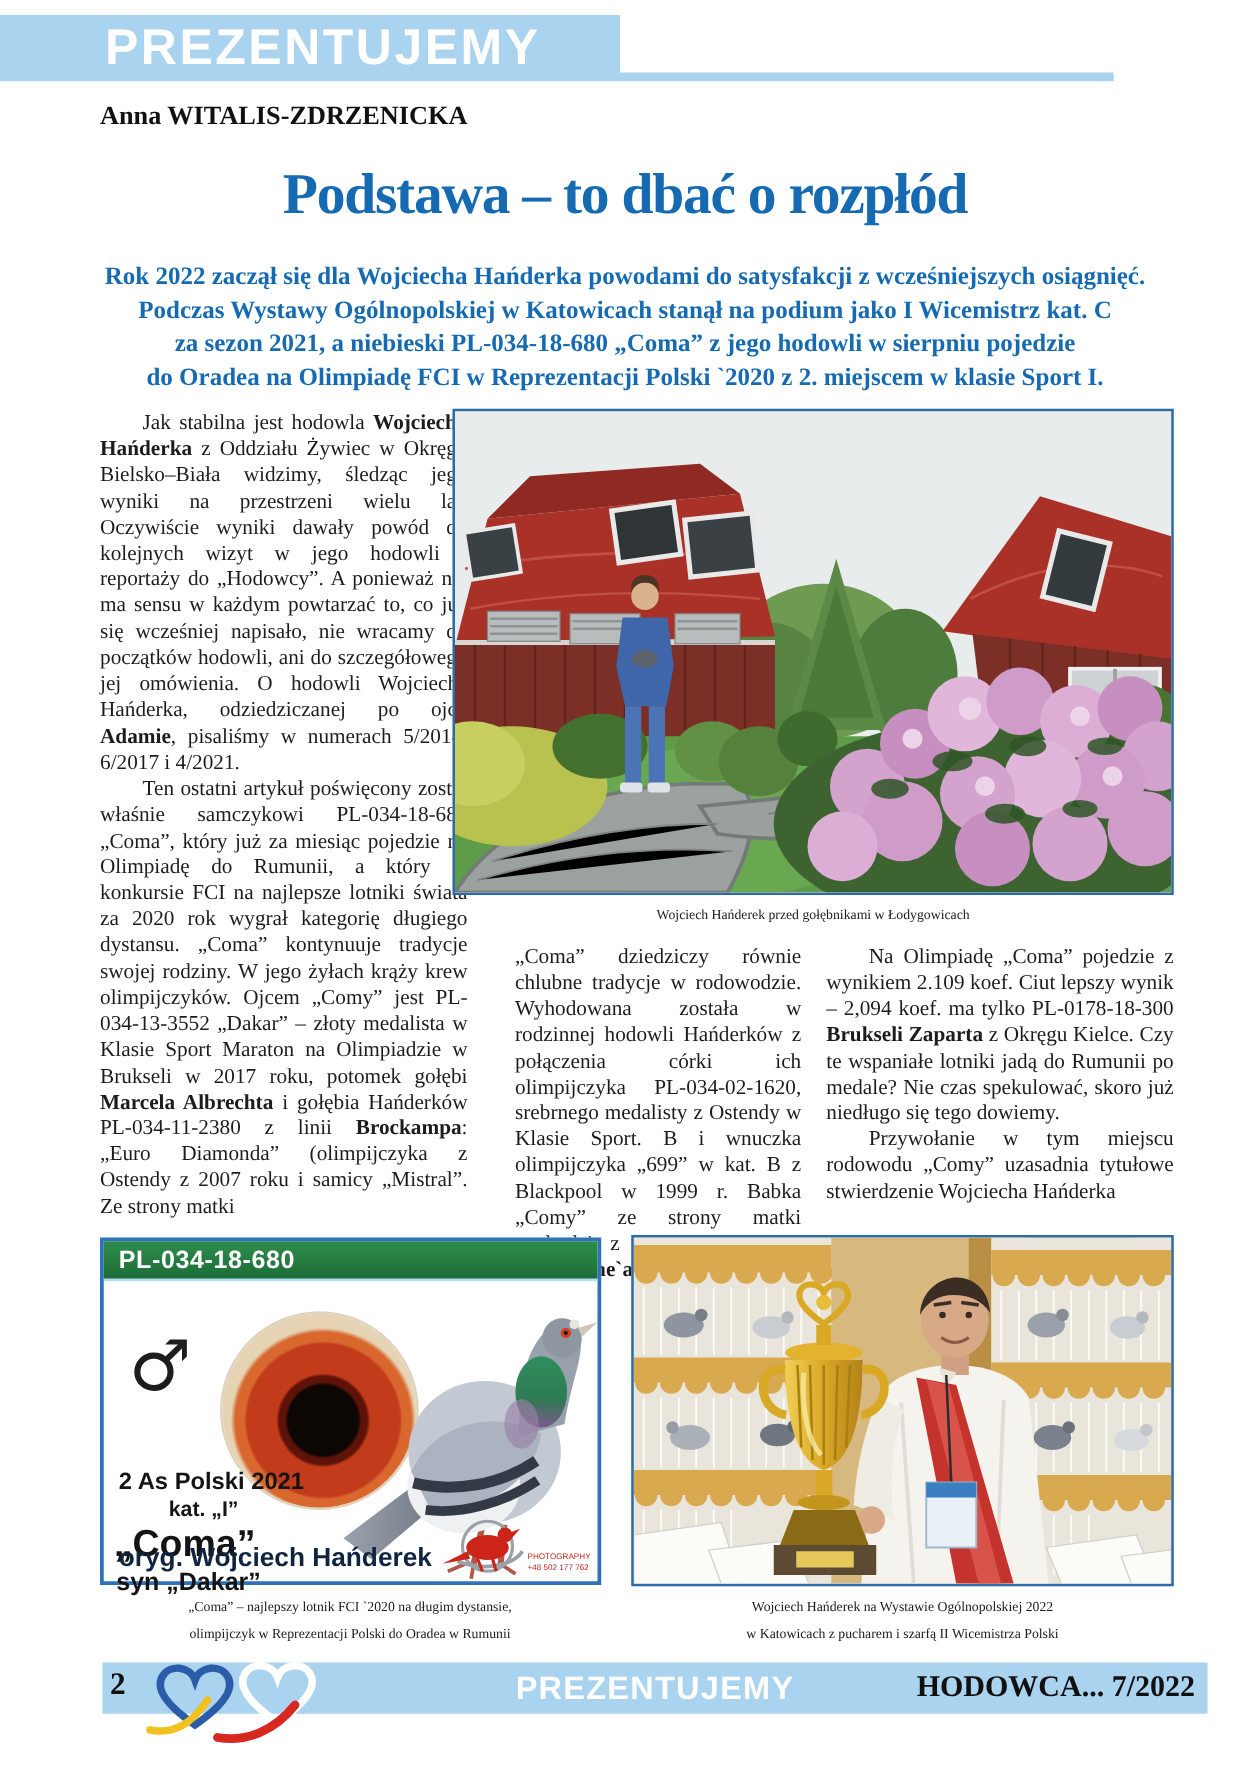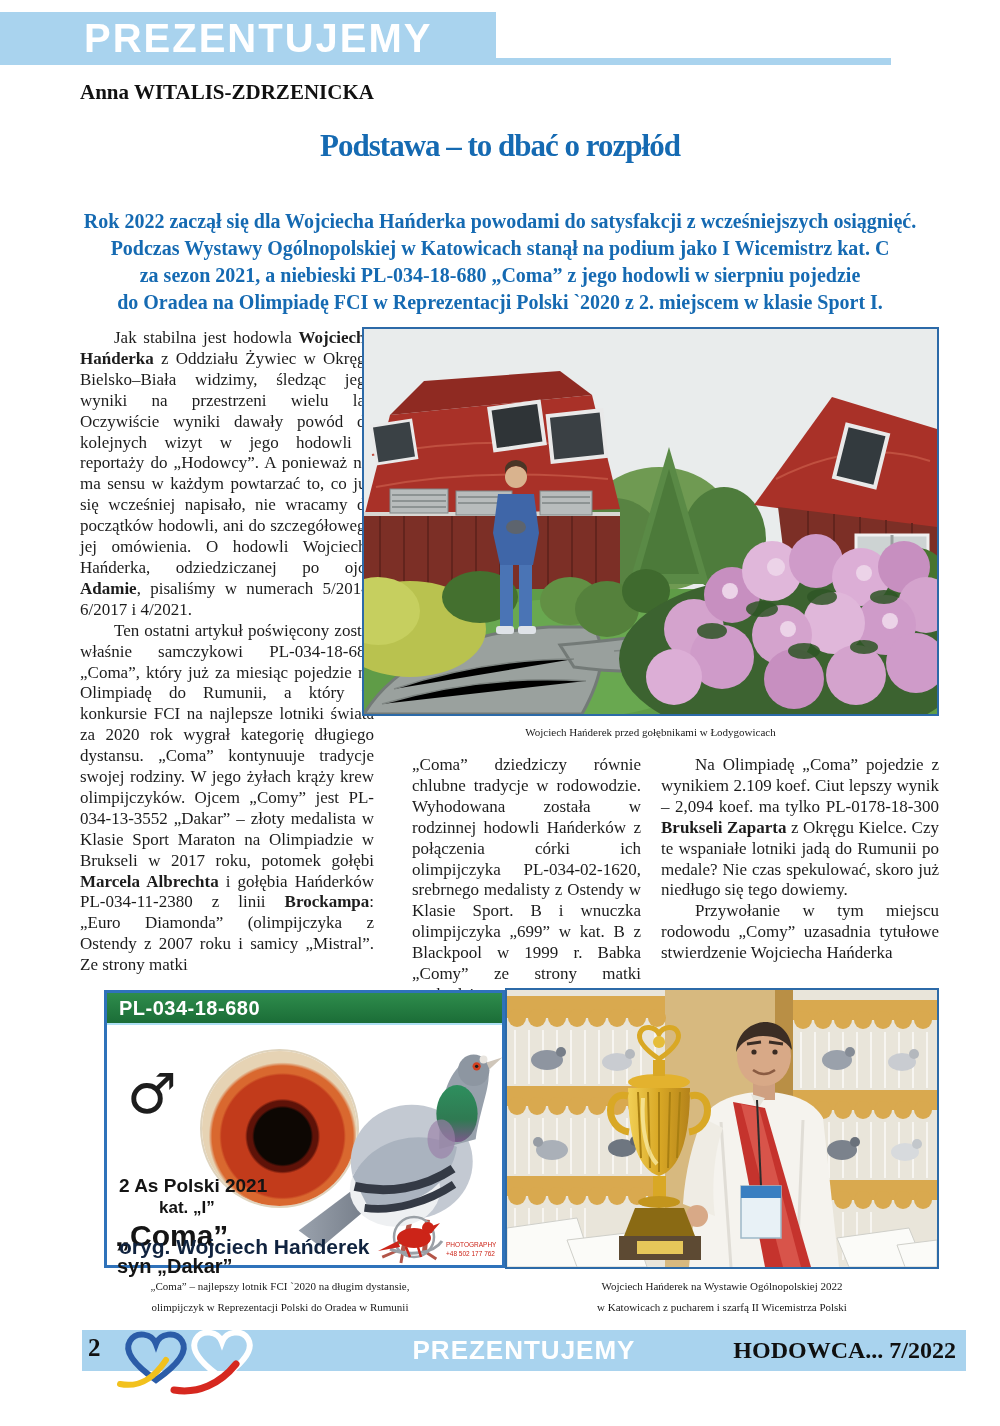--- a/index.html
+++ b/index.html
@@ -14,21 +14,21 @@
   .header-bar{left:0;top:12px;width:496px;height:53px;background:#a9d3ee;}
   .header-bar .lbl{
     font-family:"Liberation Sans",sans-serif;font-weight:bold;color:#ffffff;
     font-size:40px;line-height:53px;padding-left:84px;letter-spacing:2px;
   }
   .header-strip{left:496px;top:58px;width:395px;height:7px;background:#a9d3ee;}
   .author{left:80px;top:80px;font-size:21px;font-weight:bold;color:#111;}
 
   .page-title{
     left:0;top:128px;width:1000px;text-align:center;
-    font-size:31px;font-weight:bold;color:#156ab2;letter-spacing:-1px;
+    font-size:46px;font-weight:bold;color:#156ab2;letter-spacing:-1px;
   }
   .lead{
     left:60px;top:208px;width:880px;text-align:center;
     font-size:20px;line-height:27px;font-weight:bold;color:#156ab2;
   }
 
   
   .col{text-align:justify;font-size:17px;line-height:20.9px;color:#1c1c1c;}
   .col .par{margin:0;text-indent:34px;}
   .col .par.noindent{text-indent:0;margin-left:48px;}
@@ -41,21 +41,21 @@
   .photo-loft{left:362px;top:327px;width:577px;height:389px;}
   .photo-trophy{left:505px;top:988px;width:434px;height:281px;}
   .caption{text-align:center;font-size:11px;line-height:21px;color:#1a1a1a;}
   .caption-loft{left:362px;top:722px;width:577px;}
   .caption-card{left:70px;top:1276px;width:420px;}
   .caption-trophy{left:505px;top:1276px;width:434px;}
 
   
   .card{
     left:80px;top:990px;width:401px;height:278px;border:3px solid #2f72ba;
-    box-sizing:border-box;background:#ffffff;margin-left:24px;
+    box-sizing:border-box;background:#ffffff;
   }
   .card-header{
     height:30px;background:linear-gradient(#2e8c4c,#1b6d37);
     border-bottom:2px solid #aee0f5;
   }
   .card-header .ring{
     font-family:"Liberation Sans",sans-serif;font-weight:bold;color:#fff;
     font-size:20px;line-height:30px;padding-left:12px;letter-spacing:.5px;
   }
   .card-body{position:relative;height:240px;}

